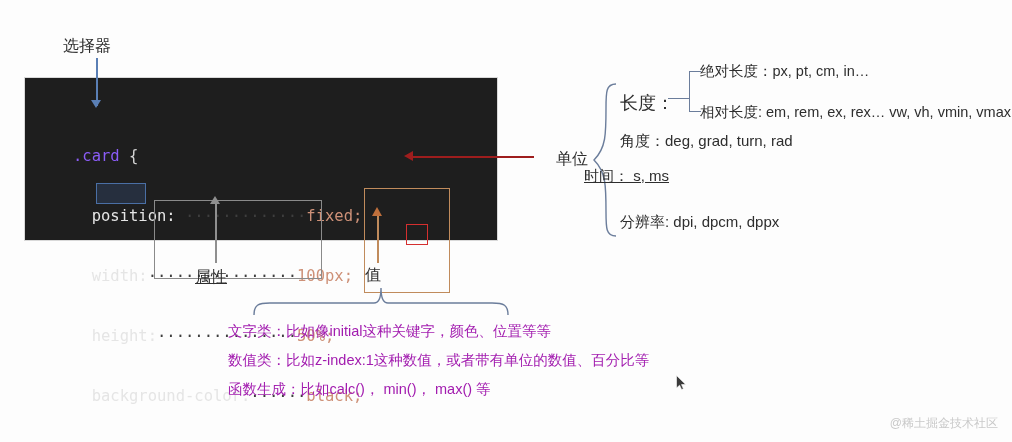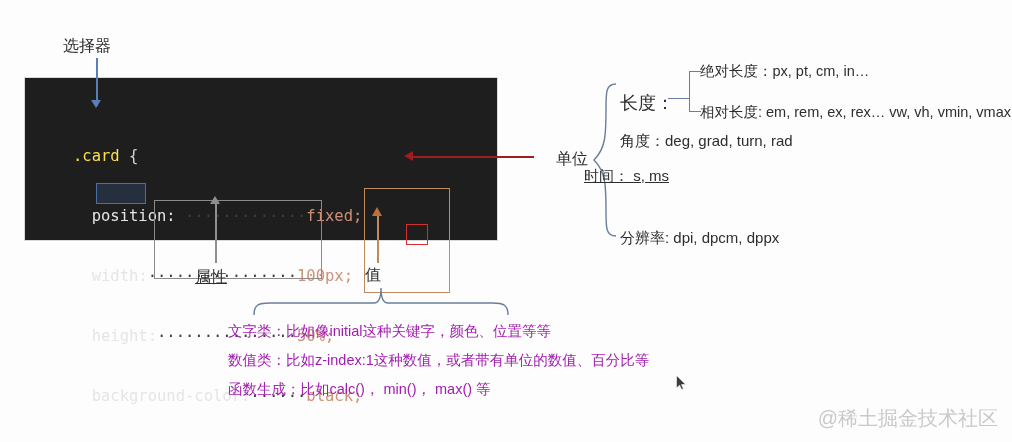--- a/index.html
+++ b/index.html
@@ -33,21 +33,21 @@
     position: absolute;
     left: 48px;
     top: 28px;
     font-family: "DejaVu Sans Mono", "Liberation Mono", monospace;
     font-size: 15.5px;
     line-height: 20px;
     white-space: pre;
     color: #d4d4d4;
   }
   .code-line { height: 20px; }
-  .tok-sel    { color: #fde047; }
+  .tok-sel    { color: #8b5cf6; }
   .tok-brace  { color: #d4d4d4; }
   .tok-prop   { color: #e5e5e5; }
   .tok-val    { color: #ce9178; }
   .tok-dots   { color: #3e3e3e; letter-spacing: 0px; }
   .tok-punc   { color: #ce9178; }
 
   
   .sel-box {
     position: absolute;
     left: 71px;
@@ -170,21 +170,21 @@
     position: absolute;
     font-size: 14.5px;
     color: #2e2e2e;
     white-space: nowrap;
   }
   .t-length   { left: 620px; top: 91px; font-size: 18px; }
   .t-abs      { left: 700px; top: 62px; }
   .t-rel      { left: 700px; top: 103px; }
   .t-angle    { left: 620px; top: 132px; font-size: 15px; text-align: center; }
   .t-time     { left: 584px; top: 167px; font-size: 15px; text-decoration: underline; }
-  .t-res      { left: 620px; top: 213px; font-size: 15px; margin-top: 16px; }
+  .t-res      { left: 620px; top: 213px; font-size: 15px; }
 
   .len-h {
     position: absolute;
     left: 668px; top: 98px;
     width: 22px; height: 1.3px;
     background: #6b7d9b;
   }
   .len-v {
     position: absolute;
     left: 689px; top: 71px;
@@ -227,21 +227,21 @@
     position: absolute;
     left: 676px; top: 375px;
     width: 11px; height: 16px;
   }
 
   
   .watermark {
     position: absolute;
     right: 14px;
     bottom: 10px;
-    font-size: 20px;
+    font-size: 12px;
     color: #c9c9c9;
     white-space: nowrap;
   }
 </style>
 </head>
 <body>
 
 <div id="stage">
 
   <div class="code-panel">

